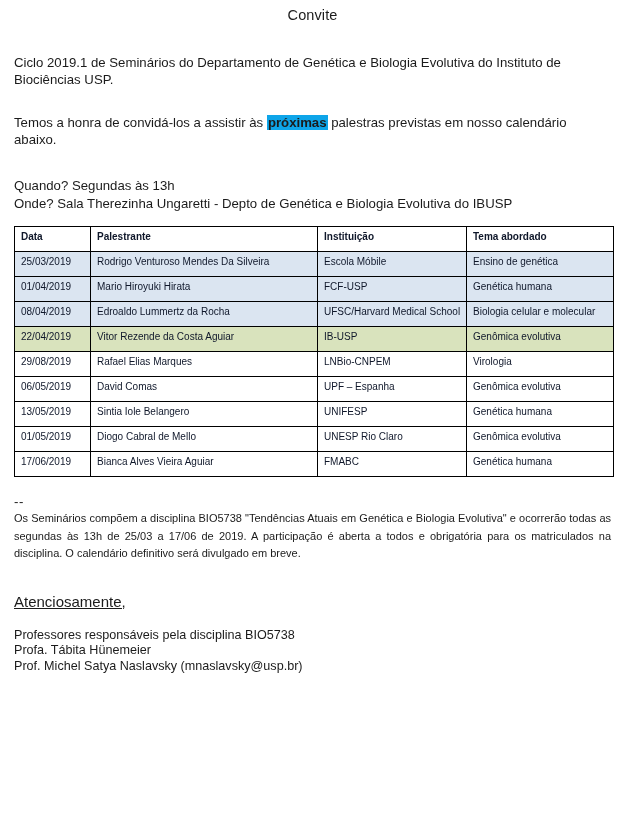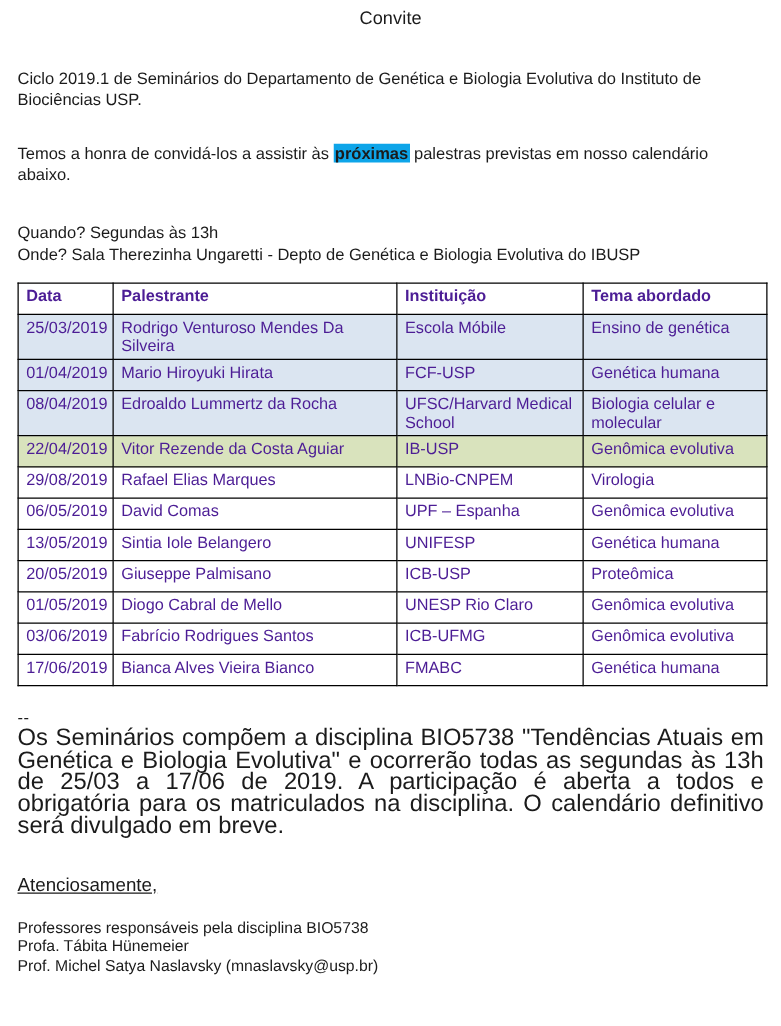--- a/index.html
+++ b/index.html
@@ -60,22 +60,22 @@
   }
   .whenwhere .lbl { font-weight: 400; }
   .whenwhere .val { font-weight: normal; }
 
   
   .sched-wrap { padding-top: 14px; }
   table.sched {
     border-collapse: collapse;
     width: 599px;
     table-layout: fixed;
-    font-size: 13px;
-    color: #4c1d95;
+    font-size: 10px;
+    color: #0f172a;
   }
   table.sched col.c-data  { width: 76px; }
   table.sched col.c-pal   { width: 227px; }
   table.sched col.c-inst  { width: 149px; }
   table.sched col.c-tema  { width: 147px; }
 
   table.sched th, table.sched td {
     border: 1px solid #000000;
     padding: 3px 5px 3px 6px;
     text-align: left;
@@ -93,21 +93,21 @@
   table.sched tbody td { height: 18px; }
 
   
   .sep {
     padding-top: 17px;
     font-size: 13.2px;
     line-height: 15px;
     letter-spacing: 0.5px;
   }
   .note {
-    font-size: 19px;
+    font-size: 11px;
     line-height: 17.5px;
     text-align: justify;
     margin: 0;
     padding-top: 1px;
     width: 597px;
   }
 
   
   .sign-greeting {
     padding-top: 30px;
@@ -191,40 +191,28 @@
             <td>UPF – Espanha</td>
             <td>Genômica evolutiva</td>
           </tr>
           <tr class="r-plain">
             <td>13/05/2019</td>
             <td>Sintia Iole Belangero</td>
             <td>UNIFESP</td>
             <td>Genética humana</td>
           </tr>
           <tr class="r-plain">
-            <td>20/05/2019</td>
-            <td>Giuseppe Palmisano</td>
-            <td>ICB-USP</td>
-            <td>Proteômica</td>
-          </tr>
-          <tr class="r-plain">
             <td>01/05/2019</td>
             <td>Diogo Cabral de Mello</td>
             <td>UNESP Rio Claro</td>
             <td>Genômica evolutiva</td>
           </tr>
           <tr class="r-plain">
-            <td>03/06/2019</td>
-            <td>Fabrício Rodrigues Santos</td>
-            <td>ICB-UFMG</td>
-            <td>Genômica evolutiva</td>
-          </tr>
-          <tr class="r-plain">
             <td>17/06/2019</td>
-            <td>Bianca Alves Vieira Bianco</td>
+            <td>Bianca Alves Vieira Aguiar</td>
             <td>FMABC</td>
             <td>Genética humana</td>
           </tr>
         </tbody>
     </table>
   </div>
 
   <div class="sep">--</div>
 
   <p class="note">Os Seminários compõem a disciplina BIO5738 "Tendências Atuais em Genética e Biologia Evolutiva" e ocorrerão todas as segundas às 13h de 25/03 a 17/06 de 2019. A participação é aberta a todos e obrigatória para os matriculados na disciplina. O calendário definitivo será divulgado em breve.</p>

